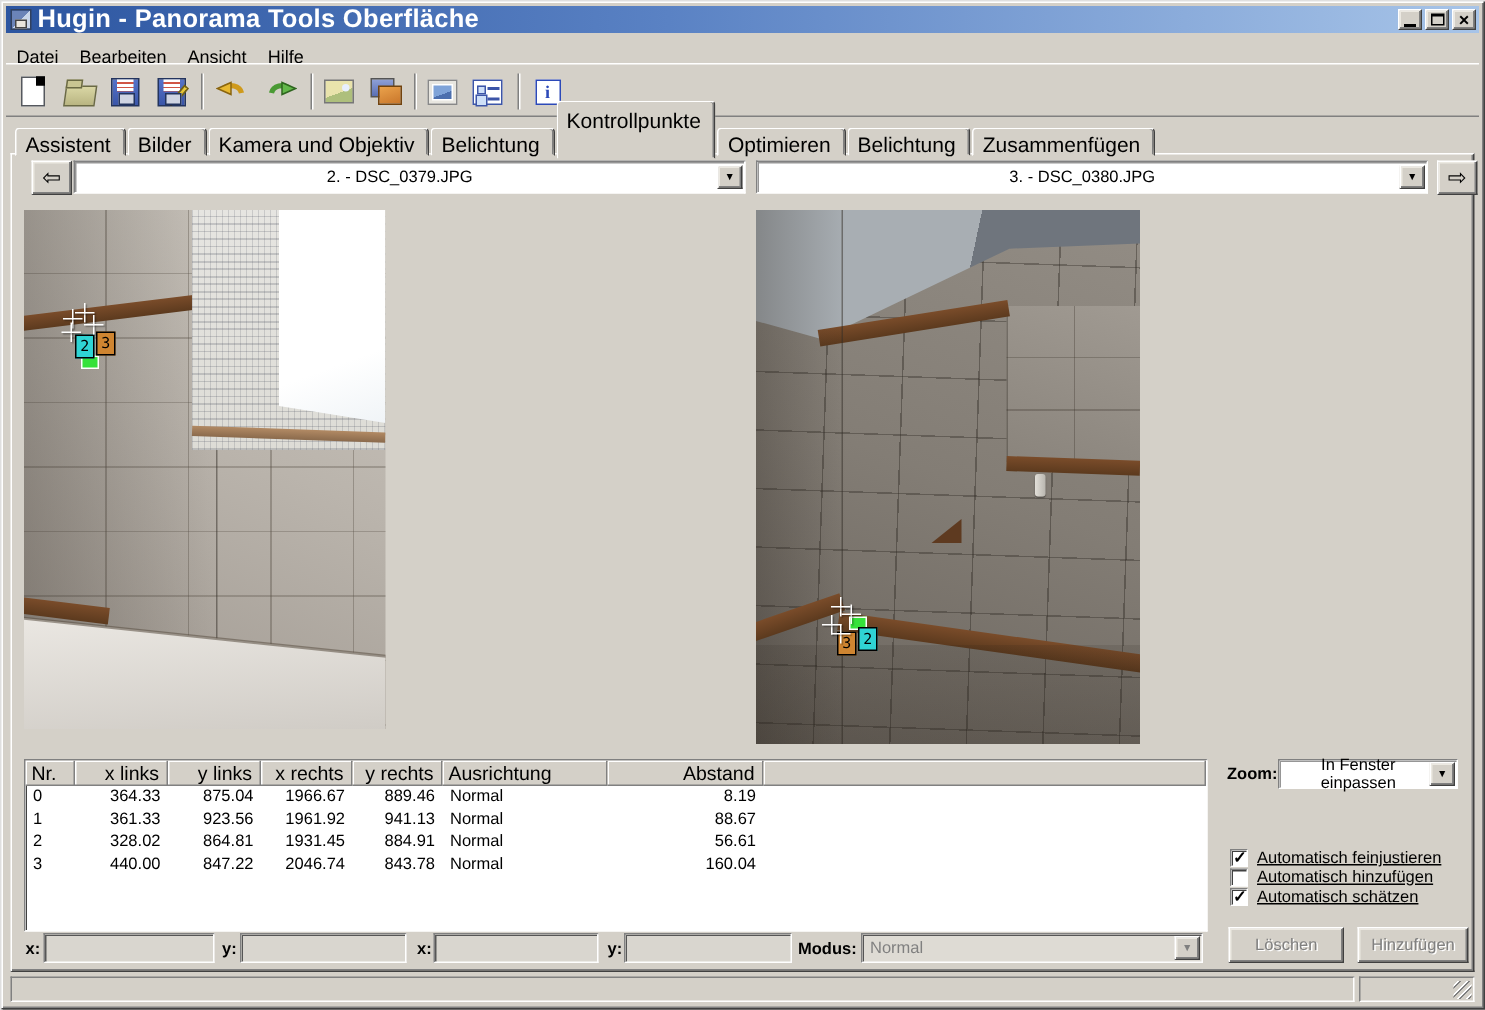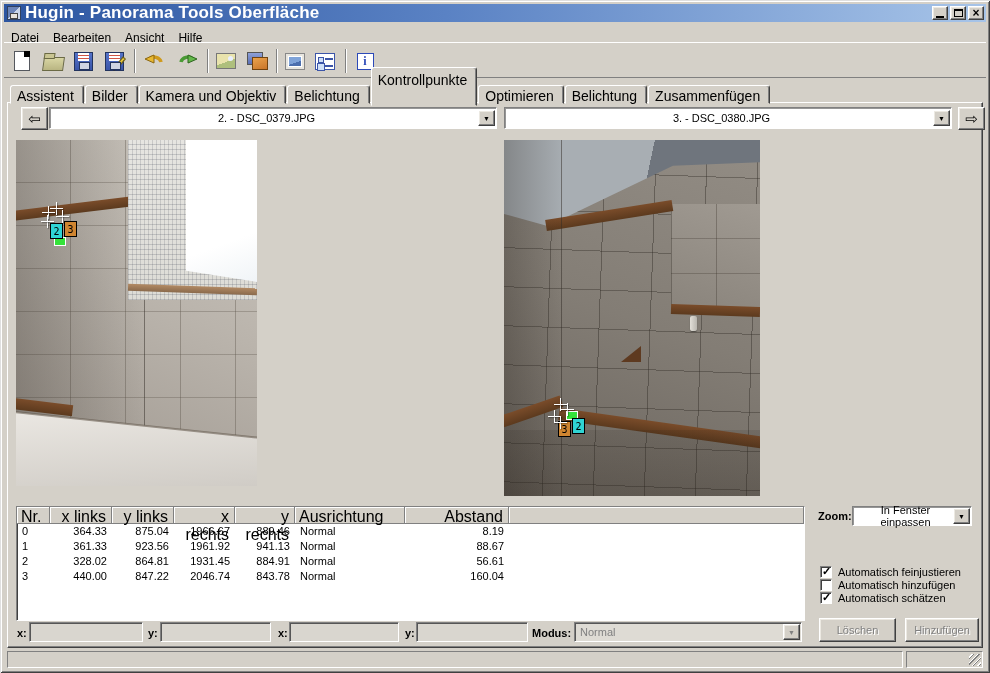--- a/index.html
+++ b/index.html
@@ -136,29 +136,29 @@
   .cross::after  { content:""; position:absolute; top:6px; left:0; height:1px; width:100%; background:#fff; box-shadow:1px 1px 1px rgba(0,0,0,.35); }
   .cpbox { position:absolute; width:13px; height:16px; border:1px solid #000; display:flex; align-items:center;
            justify-content:center; font:10px "DejaVu Sans Mono",monospace; color:#000; z-index:8; }
   .cp-green { position:absolute; width:12px; height:9px; border:1px solid #fff; z-index:7; }
 
   
   #cp-table { position:absolute; left:8px; top:403px; width:789px; height:115px; background:#fff;
     border:1px solid; border-color:#808080 #fff #fff #808080; box-shadow:inset 1px 1px 0 #404040; overflow:hidden; }
   .tr, #cp-table-header-row { display:grid; grid-template-columns:33px 62px 62px 61px 60px 110px 104px 1fr; }
   .th { background:#d4d0c8; border-right:1px solid #808080; border-bottom:1px solid #808080;
-        box-shadow:inset 1px 1px 0 #fff; padding:1px 5px 2px 4px; font-size:16px; height:17px; }
+        box-shadow:inset 1px 1px 0 #fff; padding:1px 5px 2px 4px; font-size:13px; height:17px; }
   .td { padding:0 5px; font-size:11px; height:15px; line-height:14px; white-space:nowrap; }
   .ar { text-align:right; } .al { text-align:left; }
 
   
   .label { position:absolute; font-size:11px;font-weight:bold; }
   .btn { position:absolute; font-size:11px; display:flex; align-items:center; justify-content:center; }
   .btn.disabled, .disabled-text { color:#808080; text-shadow:1px 1px 0 #fff; }
-  .cbrow { position:absolute; display:flex; align-items:flex-end; gap:6px; }
+  .cbrow { position:absolute; display:flex; align-items:flex-end; gap:6px;text-decoration:underline; }
   .cb { width:12px; height:12px; background:#fff; border:1px solid; border-color:#808080 #fff #fff #808080;
         box-shadow:inset 1px 1px 0 #404040; position:relative; }
   .cb.checked::after { content:"✓"; position:absolute; left:1px; top:-2px; font-size:11px; font-weight:bold; color:#000; }
 
   .field { position:absolute; height:20px; background:#d9d6cf; border:1px solid; border-color:#808080 #fff #fff #808080;
            box-shadow:inset 1px 1px 0 #565656; }
   .combo-dis { position:absolute; height:20px; background:#dedbd4; border:1px solid; border-color:#808080 #fff #fff #808080;
            box-shadow:inset 1px 1px 0 #565656; display:flex; align-items:center; }
   .combo-dis .val { flex:1; padding-left:5px; color:#808080; }
   .combo-dis .drop { width:17px; height:16px; margin-right:1px; display:flex; align-items:center; justify-content:center;

